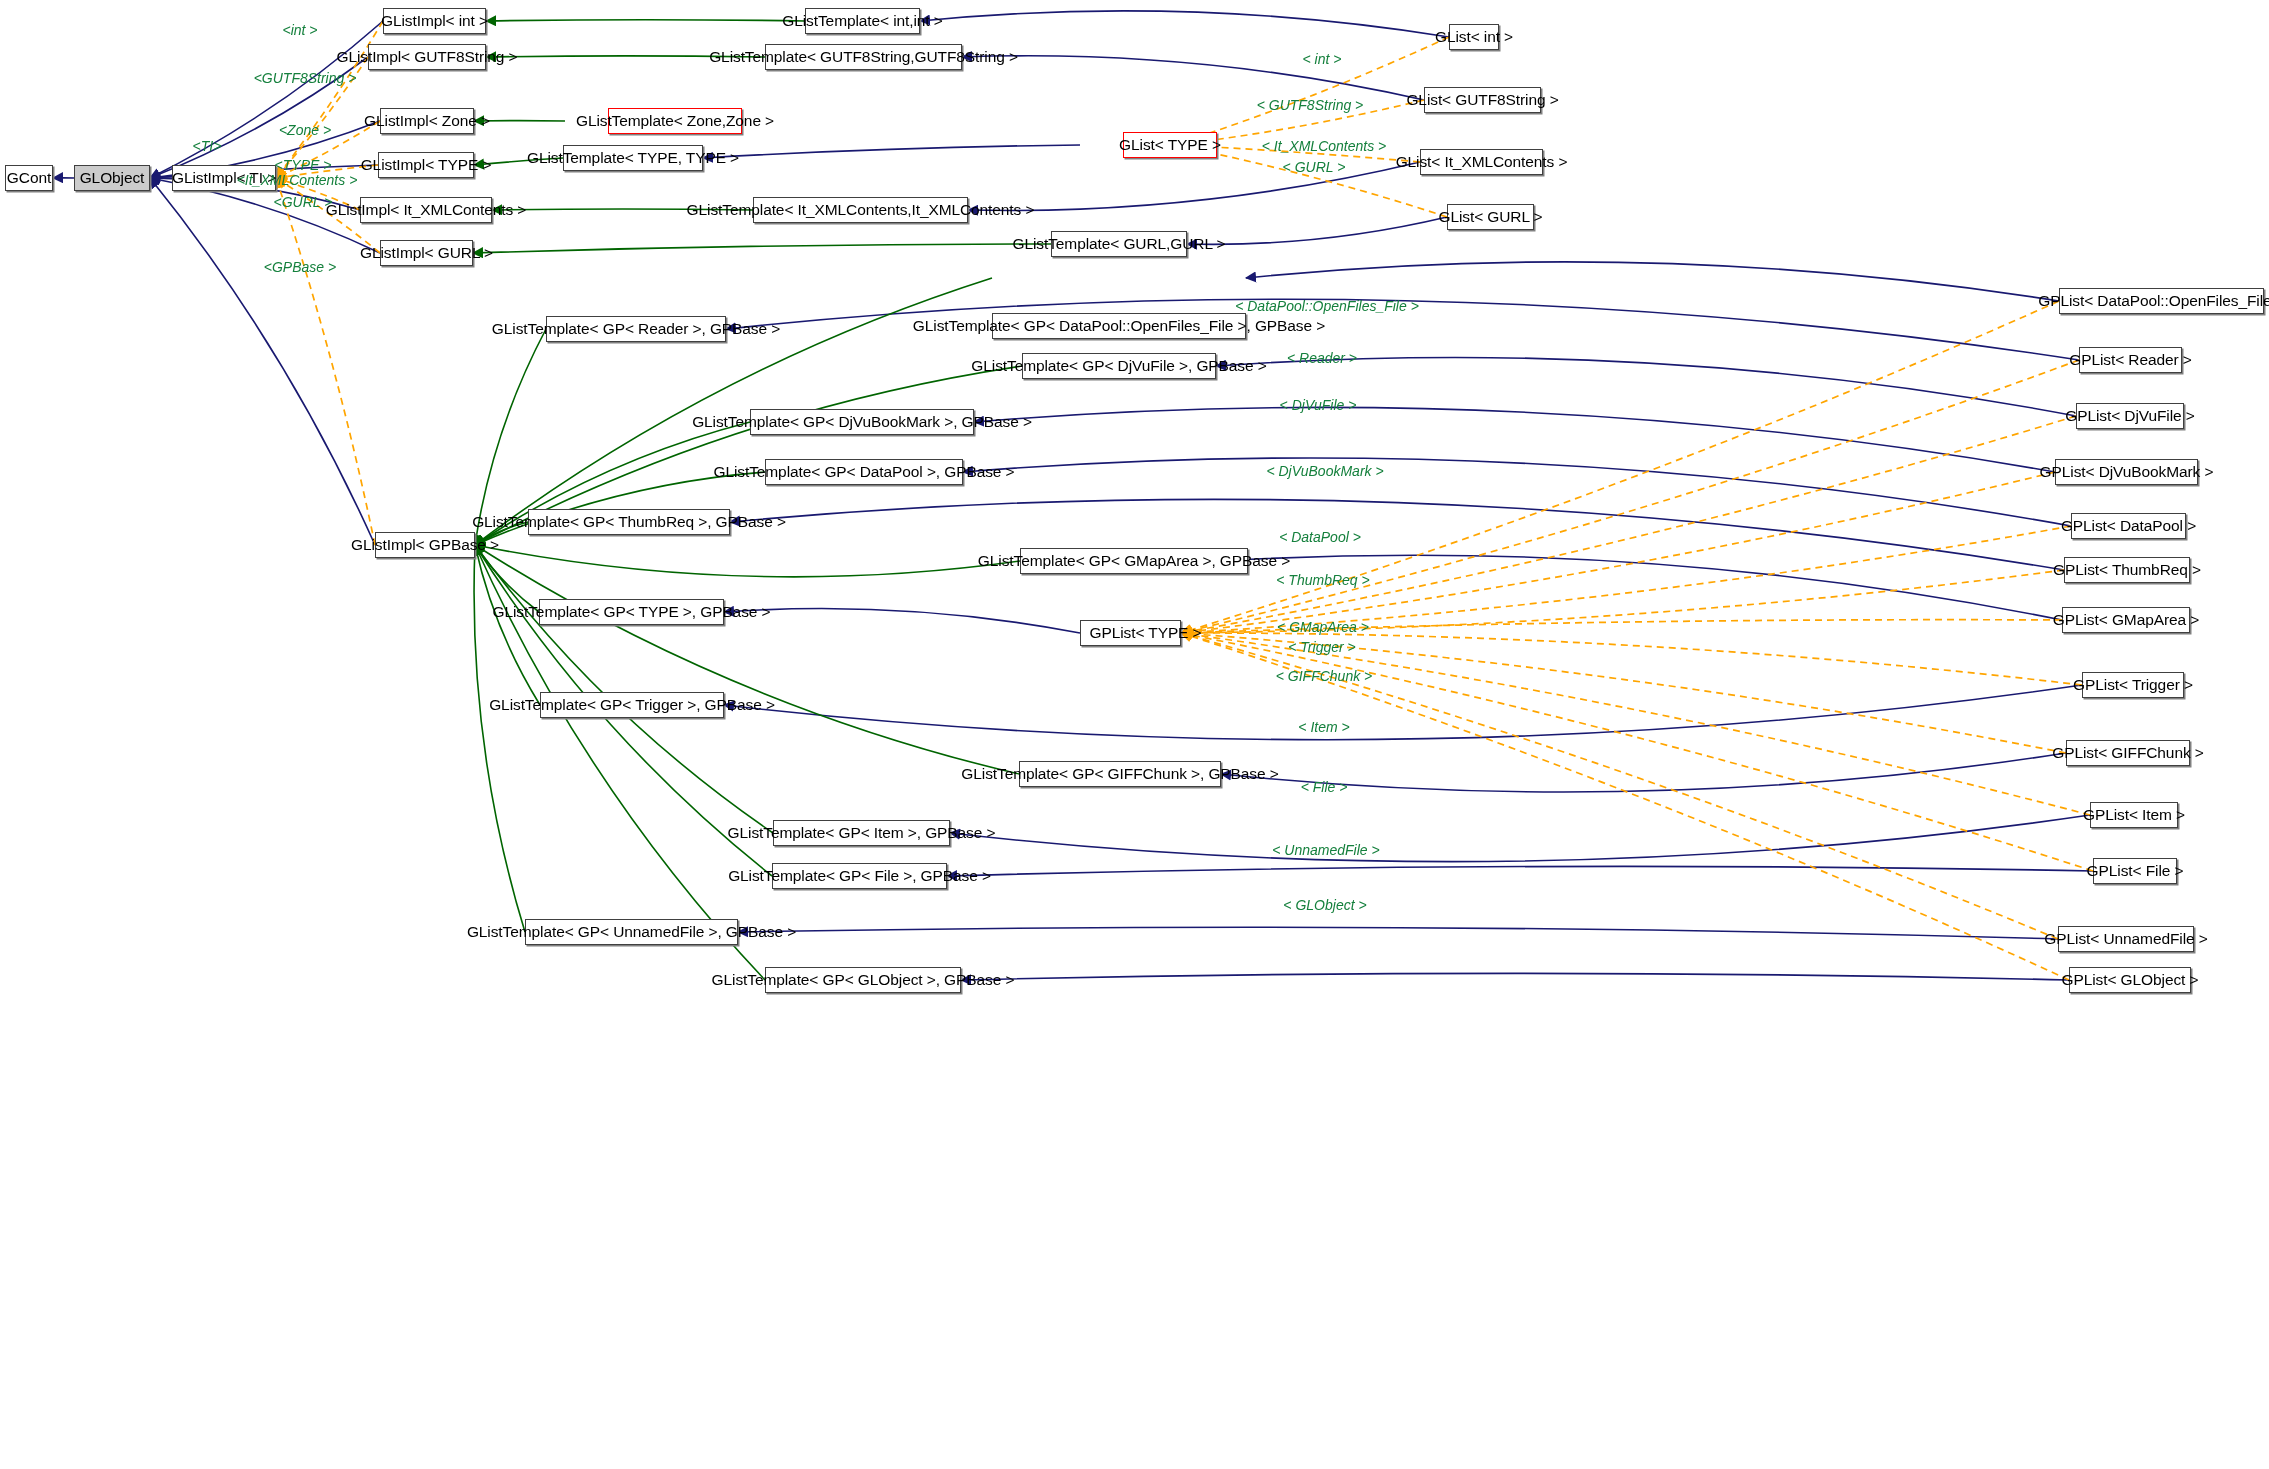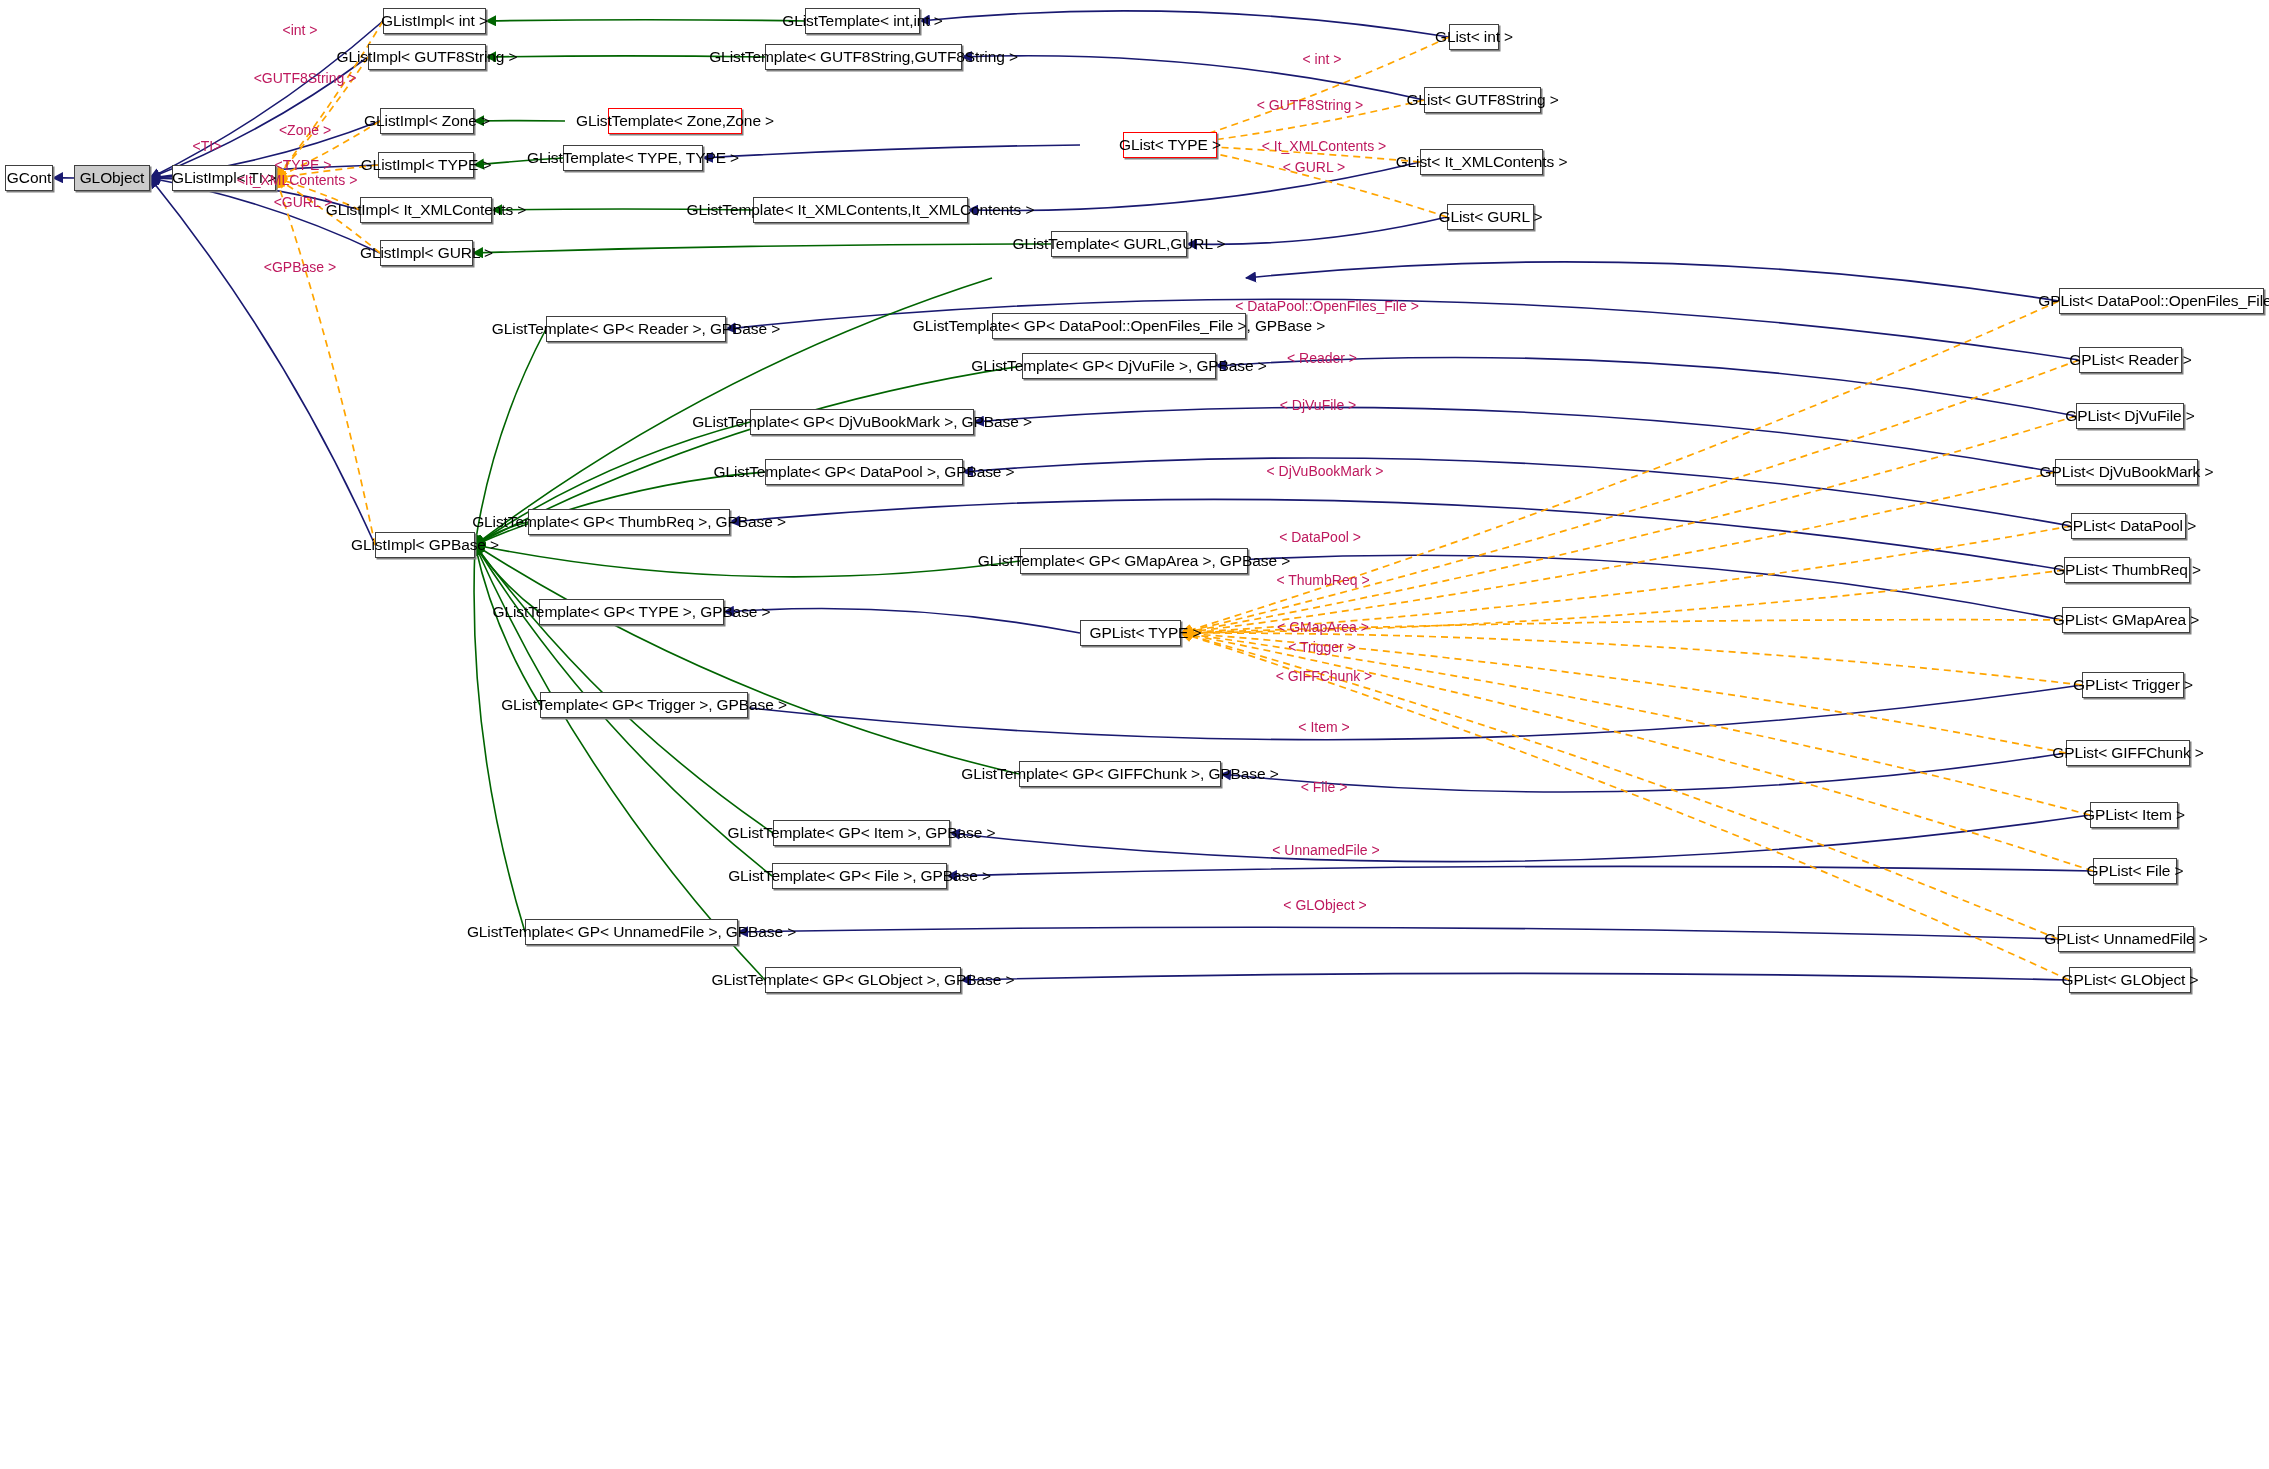--- a/index.html
+++ b/index.html
@@ -46,25 +46,26 @@
     border-color: #404040;
   }
   .node.ref {
     border-color: #ff0000;
     background: #ffffff;
     margin-left: 43px;
   }
   .edge-label {
     position: absolute;
     font-size: 14px;
-    color: #be185d;
+    color: #15803d;
     background: transparent;
     white-space: nowrap;
     line-height: 1;
     transform: translate(-50%, -50%);
+    font-style: italic;
   }
 </style>
 </head>
 <body>
 
 <div id="diagram">
 
   <svg id="edges" viewBox="0 0 2269 1469" width="2269" height="1469" xmlns="http://www.w3.org/2000/svg">
     <defs>
       <marker id="arrowBlue" viewBox="0 0 10 10" refX="9" refY="5" markerWidth="7" markerHeight="7" orient="auto-start-reverse">
@@ -175,21 +176,21 @@
       <div class="node" style="left: 753px; top: 197px; width: 215px;">GListTemplate&lt; It_XMLContents,It_XMLContents &gt;</div>
       <div class="node" style="left: 1051px; top: 231px; width: 136px;">GListTemplate&lt; GURL,GURL &gt;</div>
       <div class="node" style="left: 992px; top: 265px; width: 254px; margin-top: 48px;">GListTemplate&lt; GP&lt; DataPool::OpenFiles_File &gt;, GPBase &gt;</div>
       <div class="node" style="left: 546px; top: 316px; width: 180px;">GListTemplate&lt; GP&lt; Reader &gt;, GPBase &gt;</div>
       <div class="node" style="left: 1022px; top: 353px; width: 194px;">GListTemplate&lt; GP&lt; DjVuFile &gt;, GPBase &gt;</div>
       <div class="node" style="left: 750px; top: 409px; width: 224px;">GListTemplate&lt; GP&lt; DjVuBookMark &gt;, GPBase &gt;</div>
       <div class="node" style="left: 765px; top: 459px; width: 198px;">GListTemplate&lt; GP&lt; DataPool &gt;, GPBase &gt;</div>
       <div class="node" style="left: 528px; top: 509px; width: 202px;">GListTemplate&lt; GP&lt; ThumbReq &gt;, GPBase &gt;</div>
       <div class="node" style="left: 1020px; top: 548px; width: 228px;">GListTemplate&lt; GP&lt; GMapArea &gt;, GPBase &gt;</div>
       <div class="node" style="left: 539px; top: 599px; width: 185px;">GListTemplate&lt; GP&lt; TYPE &gt;, GPBase &gt;</div>
-      <div class="node" style="left: 540px; top: 692px; width: 208px;">GListTemplate&lt; GP&lt; Trigger &gt;, GPBase &gt;</div>
+      <div class="node" style="left: 540px; top: 692px; width: 184px;">GListTemplate&lt; GP&lt; Trigger &gt;, GPBase &gt;</div>
       <div class="node" style="left: 1019px; top: 761px; width: 202px;">GListTemplate&lt; GP&lt; GIFFChunk &gt;, GPBase &gt;</div>
       <div class="node" style="left: 773px; top: 820px; width: 177px;">GListTemplate&lt; GP&lt; Item &gt;, GPBase &gt;</div>
       <div class="node" style="left: 772px; top: 863px; width: 175px;">GListTemplate&lt; GP&lt; File &gt;, GPBase &gt;</div>
       <div class="node" style="left: 525px; top: 919px; width: 213px;">GListTemplate&lt; GP&lt; UnnamedFile &gt;, GPBase &gt;</div>
       <div class="node" style="left: 765px; top: 967px; width: 196px;">GListTemplate&lt; GP&lt; GLObject &gt;, GPBase &gt;</div>
       <div class="node ref" style="left: 1080px; top: 132px; width: 94px;">GList&lt; TYPE &gt;</div>
       <div class="node" style="left: 1449px; top: 24px; width: 50px;">GList&lt; int &gt;</div>
       <div class="node" style="left: 1424px; top: 87px; width: 117px;">GList&lt; GUTF8String &gt;</div>
       <div class="node" style="left: 1420px; top: 149px; width: 123px;">GList&lt; It_XMLContents &gt;</div>
       <div class="node" style="left: 1447px; top: 204px; width: 87px;">GList&lt; GURL &gt;</div>

